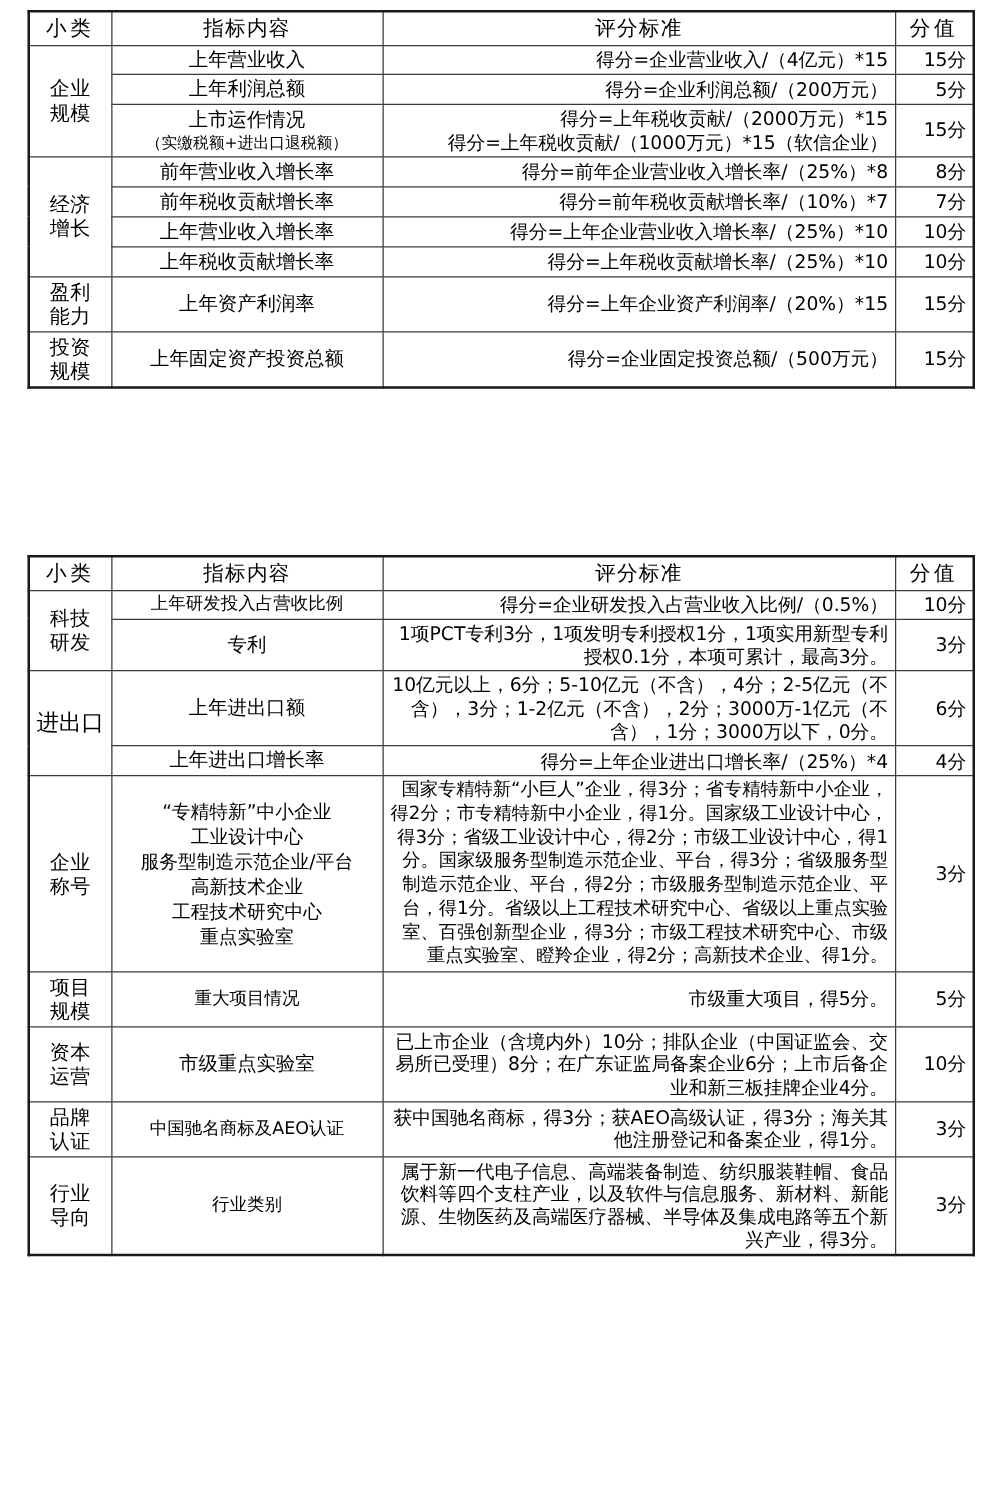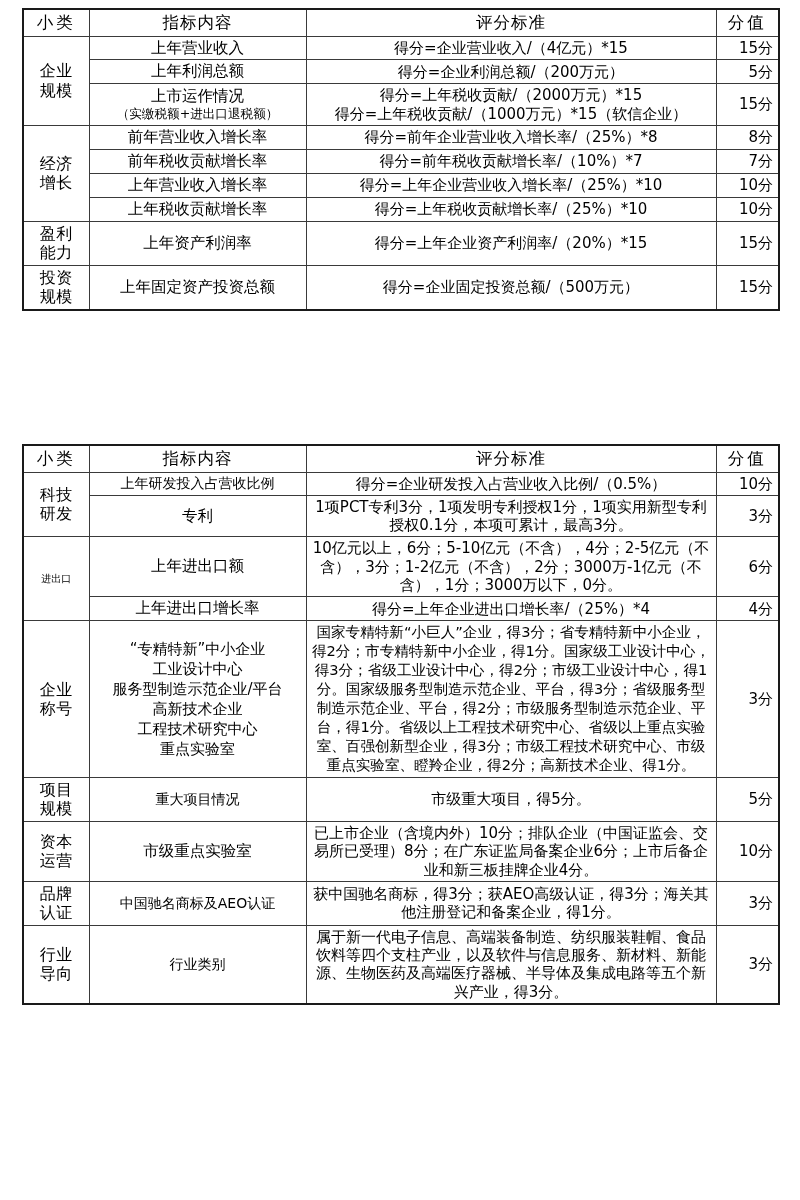--- a/index.html
+++ b/index.html
@@ -66,36 +66,36 @@
 
   
   td.cat {
     text-align: center;
     font-size: 16px;
     letter-spacing: 0.5px;
     line-height: 1.16;
     white-space: pre-line;
     padding: 2px 2px;
   }
-  td.cat.one-line { letter-spacing: 0px; font-size: 10px; }
+  td.cat.one-line { letter-spacing: 0px; font-size: 18px; }
 
   
   td.ind {
     text-align: center;
     font-size: 15.5px;
     line-height: 1.2;
     padding-left: 7px;
     white-space: pre-line;
   }
   td.ind.tight { font-size: 14px; }
   td.ind.list { line-height: 1.34; font-size: 15px; }
 
   
   td.crit {
-    text-align: center;
+    text-align: right;
     font-size: 15px;
     line-height: 1.27;
     padding-left: 6px;
     padding-right: 3px;
     white-space: pre-line;
   }
   td.crit.big { font-size: 14.6px; line-height: 1.3; }
 
   
   td.score {

